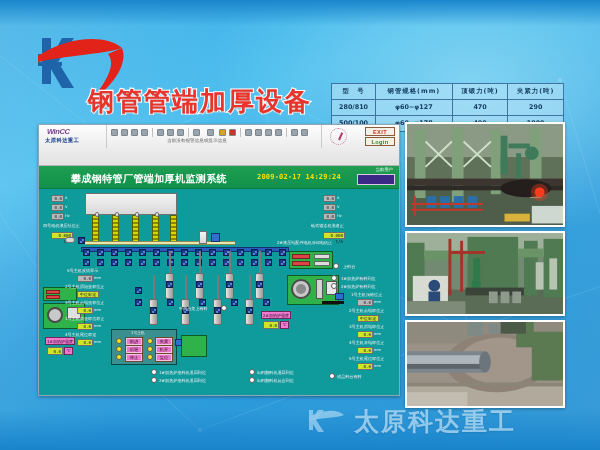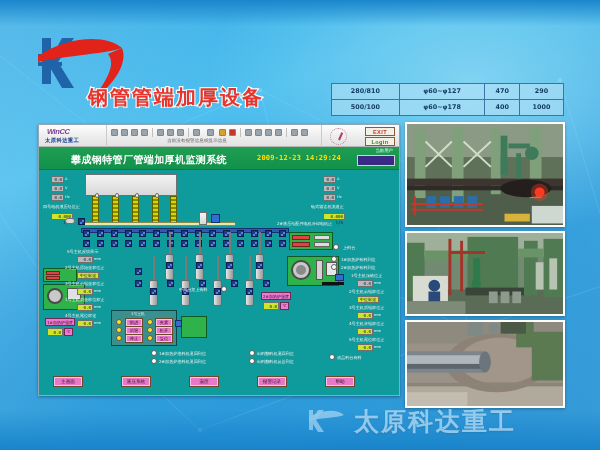--- a/index.html
+++ b/index.html
@@ -37,21 +37,21 @@
   }
 
   
   #header { position: absolute; left: 0; top: 34px; width: 600px; height: 78px; }
 
   #logo-mark { position: absolute; left: 32px; top: -2px; width: 96px; height: 76px; }
 
   #title-cn {
     position: absolute; left: 88px; top: 50px;
     font-family: "DejaVu Sans", sans-serif;
-    font-size: 20px; font-weight: bold; letter-spacing: 2px;
+    font-size: 26px; font-weight: bold; letter-spacing: 2px;
     color: #e8342c;
     -webkit-text-stroke: 2.2px #ffffff;
     paint-order: stroke fill;
     white-space: nowrap;
     text-shadow: 0 1px 0 rgba(0,0,0,.18);
     text-align: right;
   }
 
   
   #spec-table {
@@ -76,21 +76,21 @@
   
   #hmi {
     position: absolute; left: 38px; top: 124px;
     width: 362px; height: 272px;
     background: #d4d0c8;
     border: 1px solid #8fa7b5;
     box-shadow: 0 1px 3px rgba(0,0,0,.35);
     overflow: hidden;
   }
   #hmi-toolbar {
-    position: relative; height: 22px; width: 100%;
+    position: relative; height: 41px; width: 100%;
     background: linear-gradient(180deg,#fdfdfd 0%, #ededed 55%, #e2e2e2 100%);
     border-bottom: 1px solid #b5b5b5;
     display: flex; align-items: flex-start;
   }
   .tb-brand {
     width: 68px; height: 23px; position: relative; flex: 0 0 auto;
     border-right: 1px solid #c9c9c9;
   }
   .tb-brand .wincc {
     position:absolute; left: 8px; top: 2px;
@@ -297,20 +297,26 @@
       <polygon points="30,6 42,6 26,30 42,56 30,56 16,32"></polygon>
     </g>
     <path d="M6,24 C36,4 74,2 90,16 C74,22 44,22 6,30 Z" fill="#e2231a"></path>
     <path d="M90,16 C96,30 84,52 58,70 C76,48 84,32 76,22 Z" fill="#e2231a"></path>
   </svg>
 
   <div id="title-cn">钢管管端加厚设备</div>
 
   <table id="spec-table">
     <tbody>
+        <tr>
+      <th>型　号</th>
+      <th>钢管规格(mm)</th>
+      <th>顶锻力(吨)</th>
+      <th>夹紧力(吨)</th>
+    </tr>
     <tr>
       <td>280/810</td>
       <td>φ60~φ127</td>
       <td>470</td>
       <td>290</td>
     </tr>
     <tr>
       <td>500/100</td>
       <td>φ60~φ178</td>
       <td>400</td>
@@ -353,21 +359,21 @@
     </div>
     <div class="tb-right">
       <span class="tb-dial"></span>
       <span class="tb-btn exit">EXIT</span>
       <span class="tb-btn login">Login</span>
     </div>
   </div>
 
   <div id="hmi-titlebar">
     <div id="hmi-title">攀成钢特管厂管端加厚机监测系统</div>
-    <div id="hmi-datetime">2009-12-23  14:29:24</div>
+    <div id="hmi-datetime">2009-02-17  14:29:24</div>
     <div id="hmi-userlabel">当前用户</div>
     <div id="hmi-userbox"></div>
   </div>
 
   <div id="hmi-canvas">
 
     <div class="val grey" style="left:12px; top:6px;  width:13px;">0.0</div>
     <div class="unit" style="left:26px; top:6px;">A</div>
     <div class="val grey" style="left:12px; top:15px; width:13px;">0.0</div>
     <div class="unit" style="left:26px; top:15px;">V</div>

